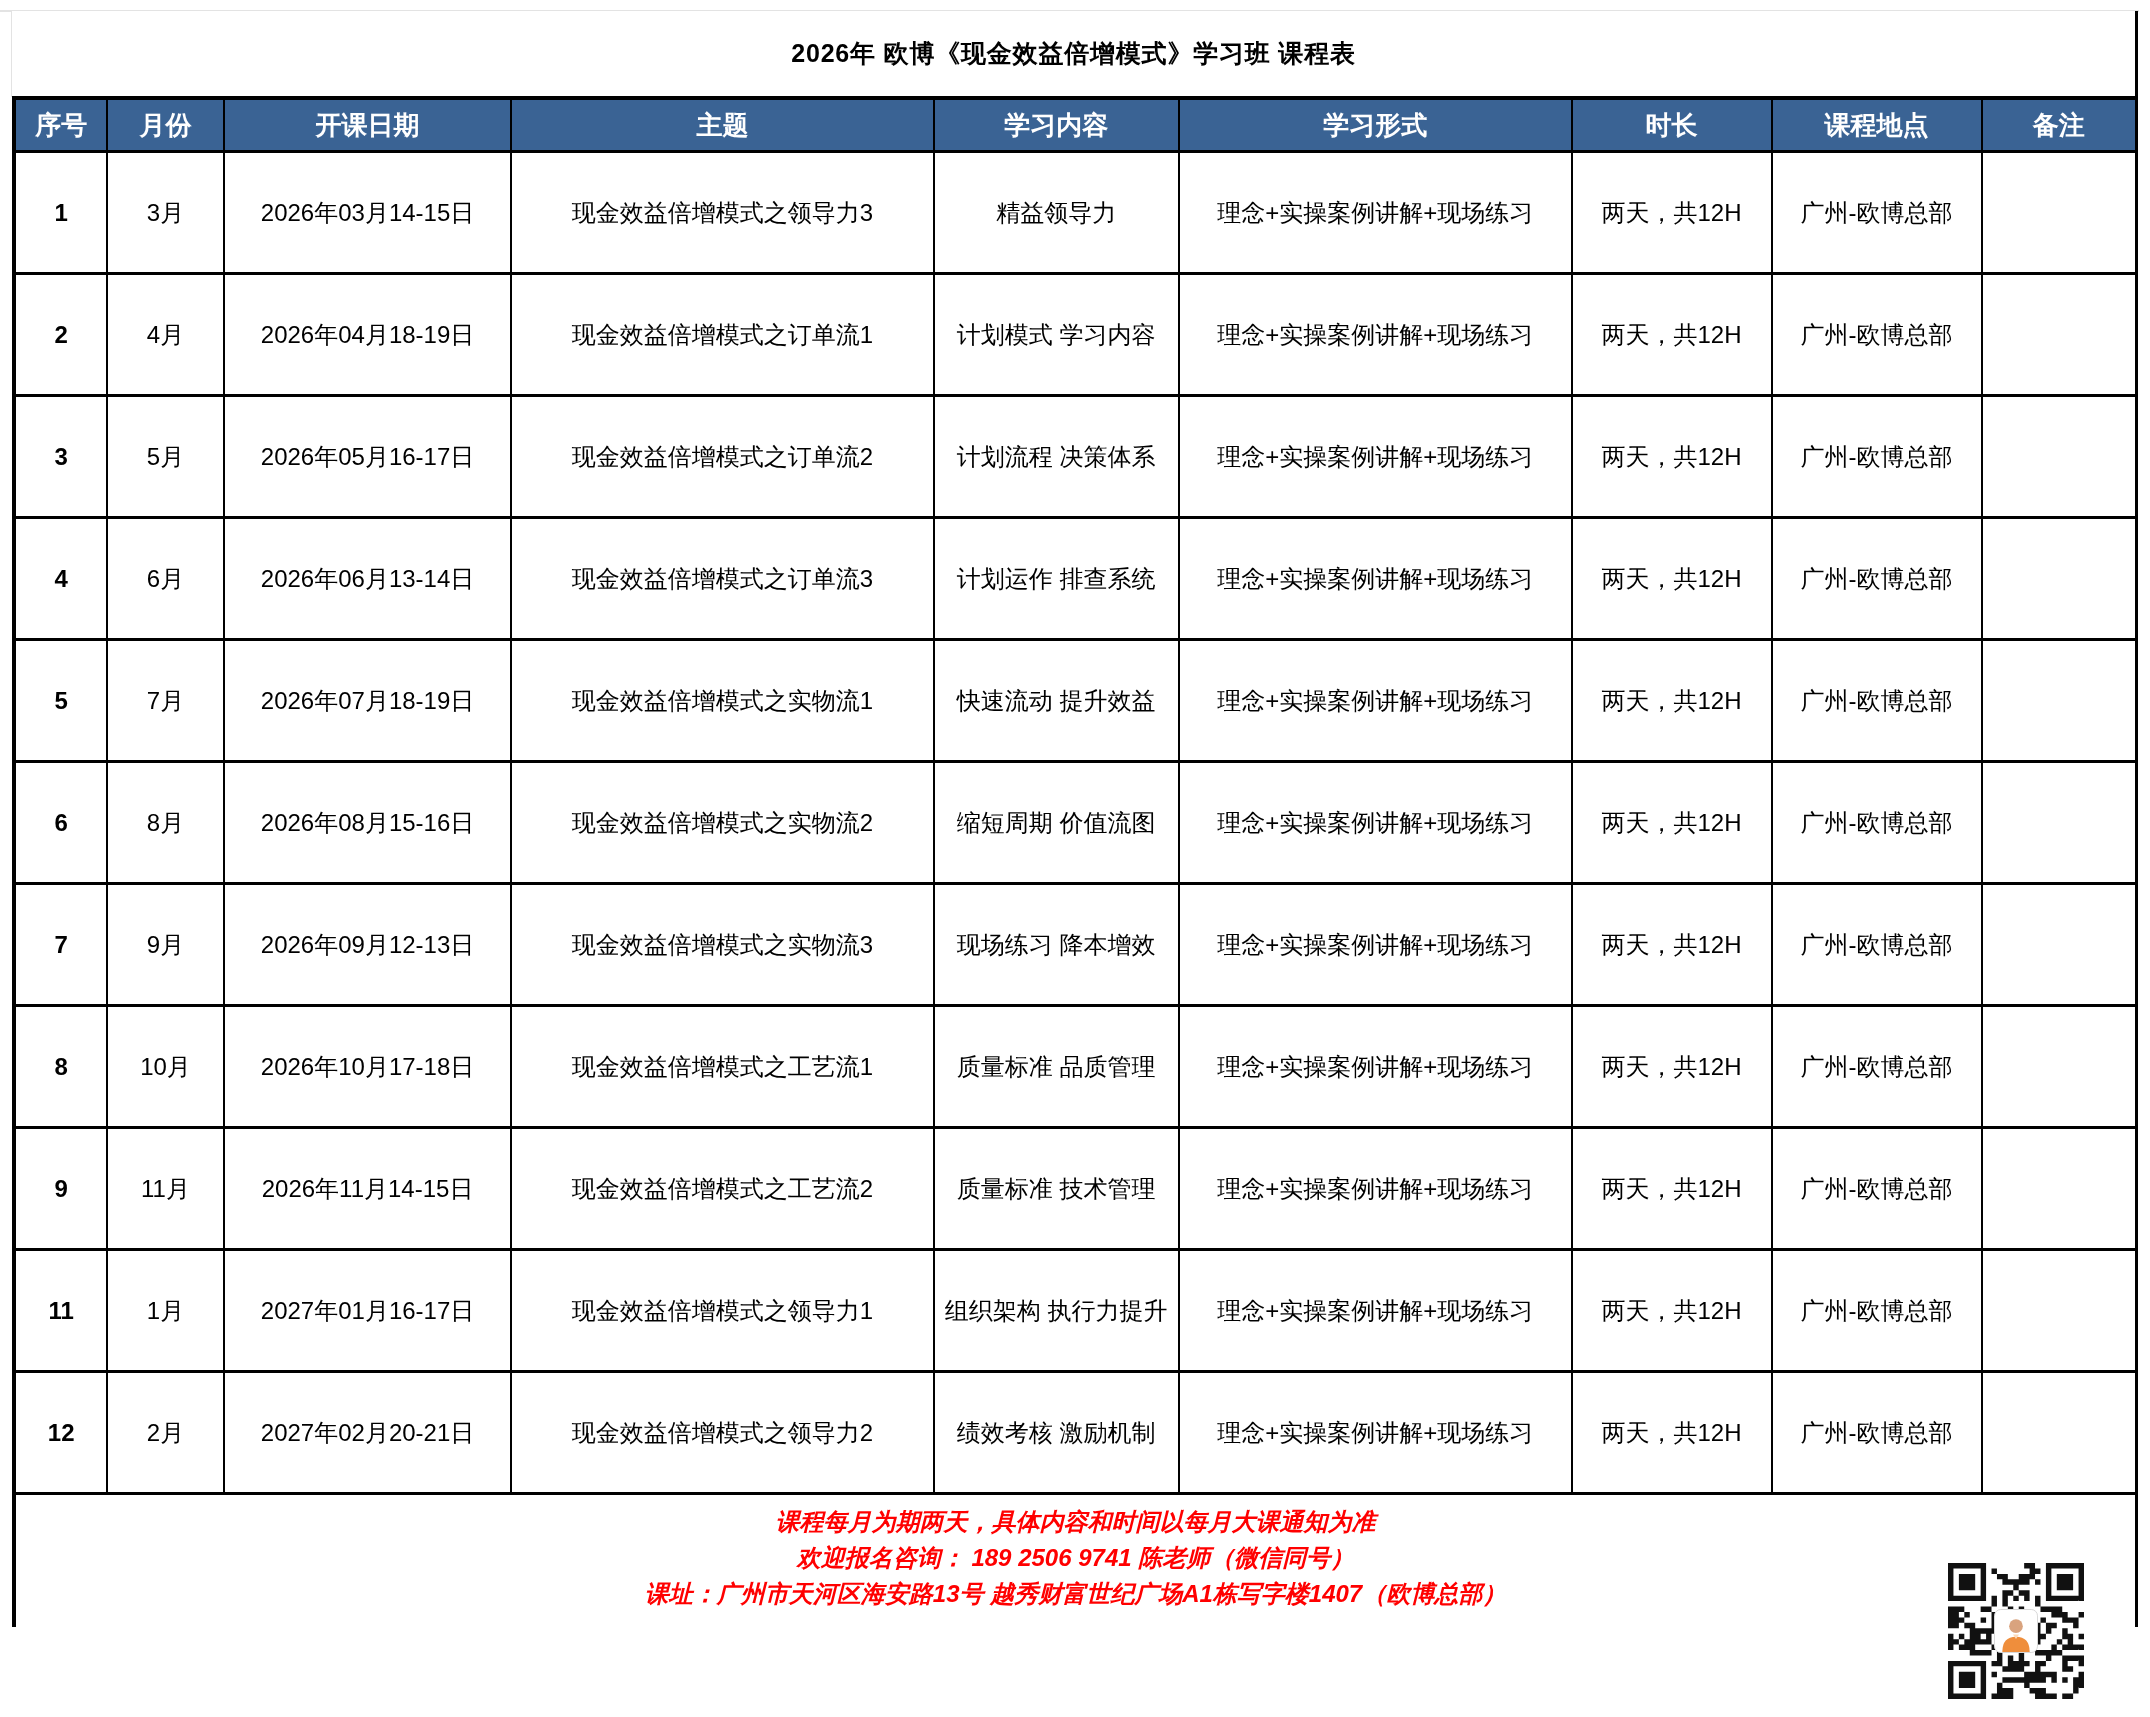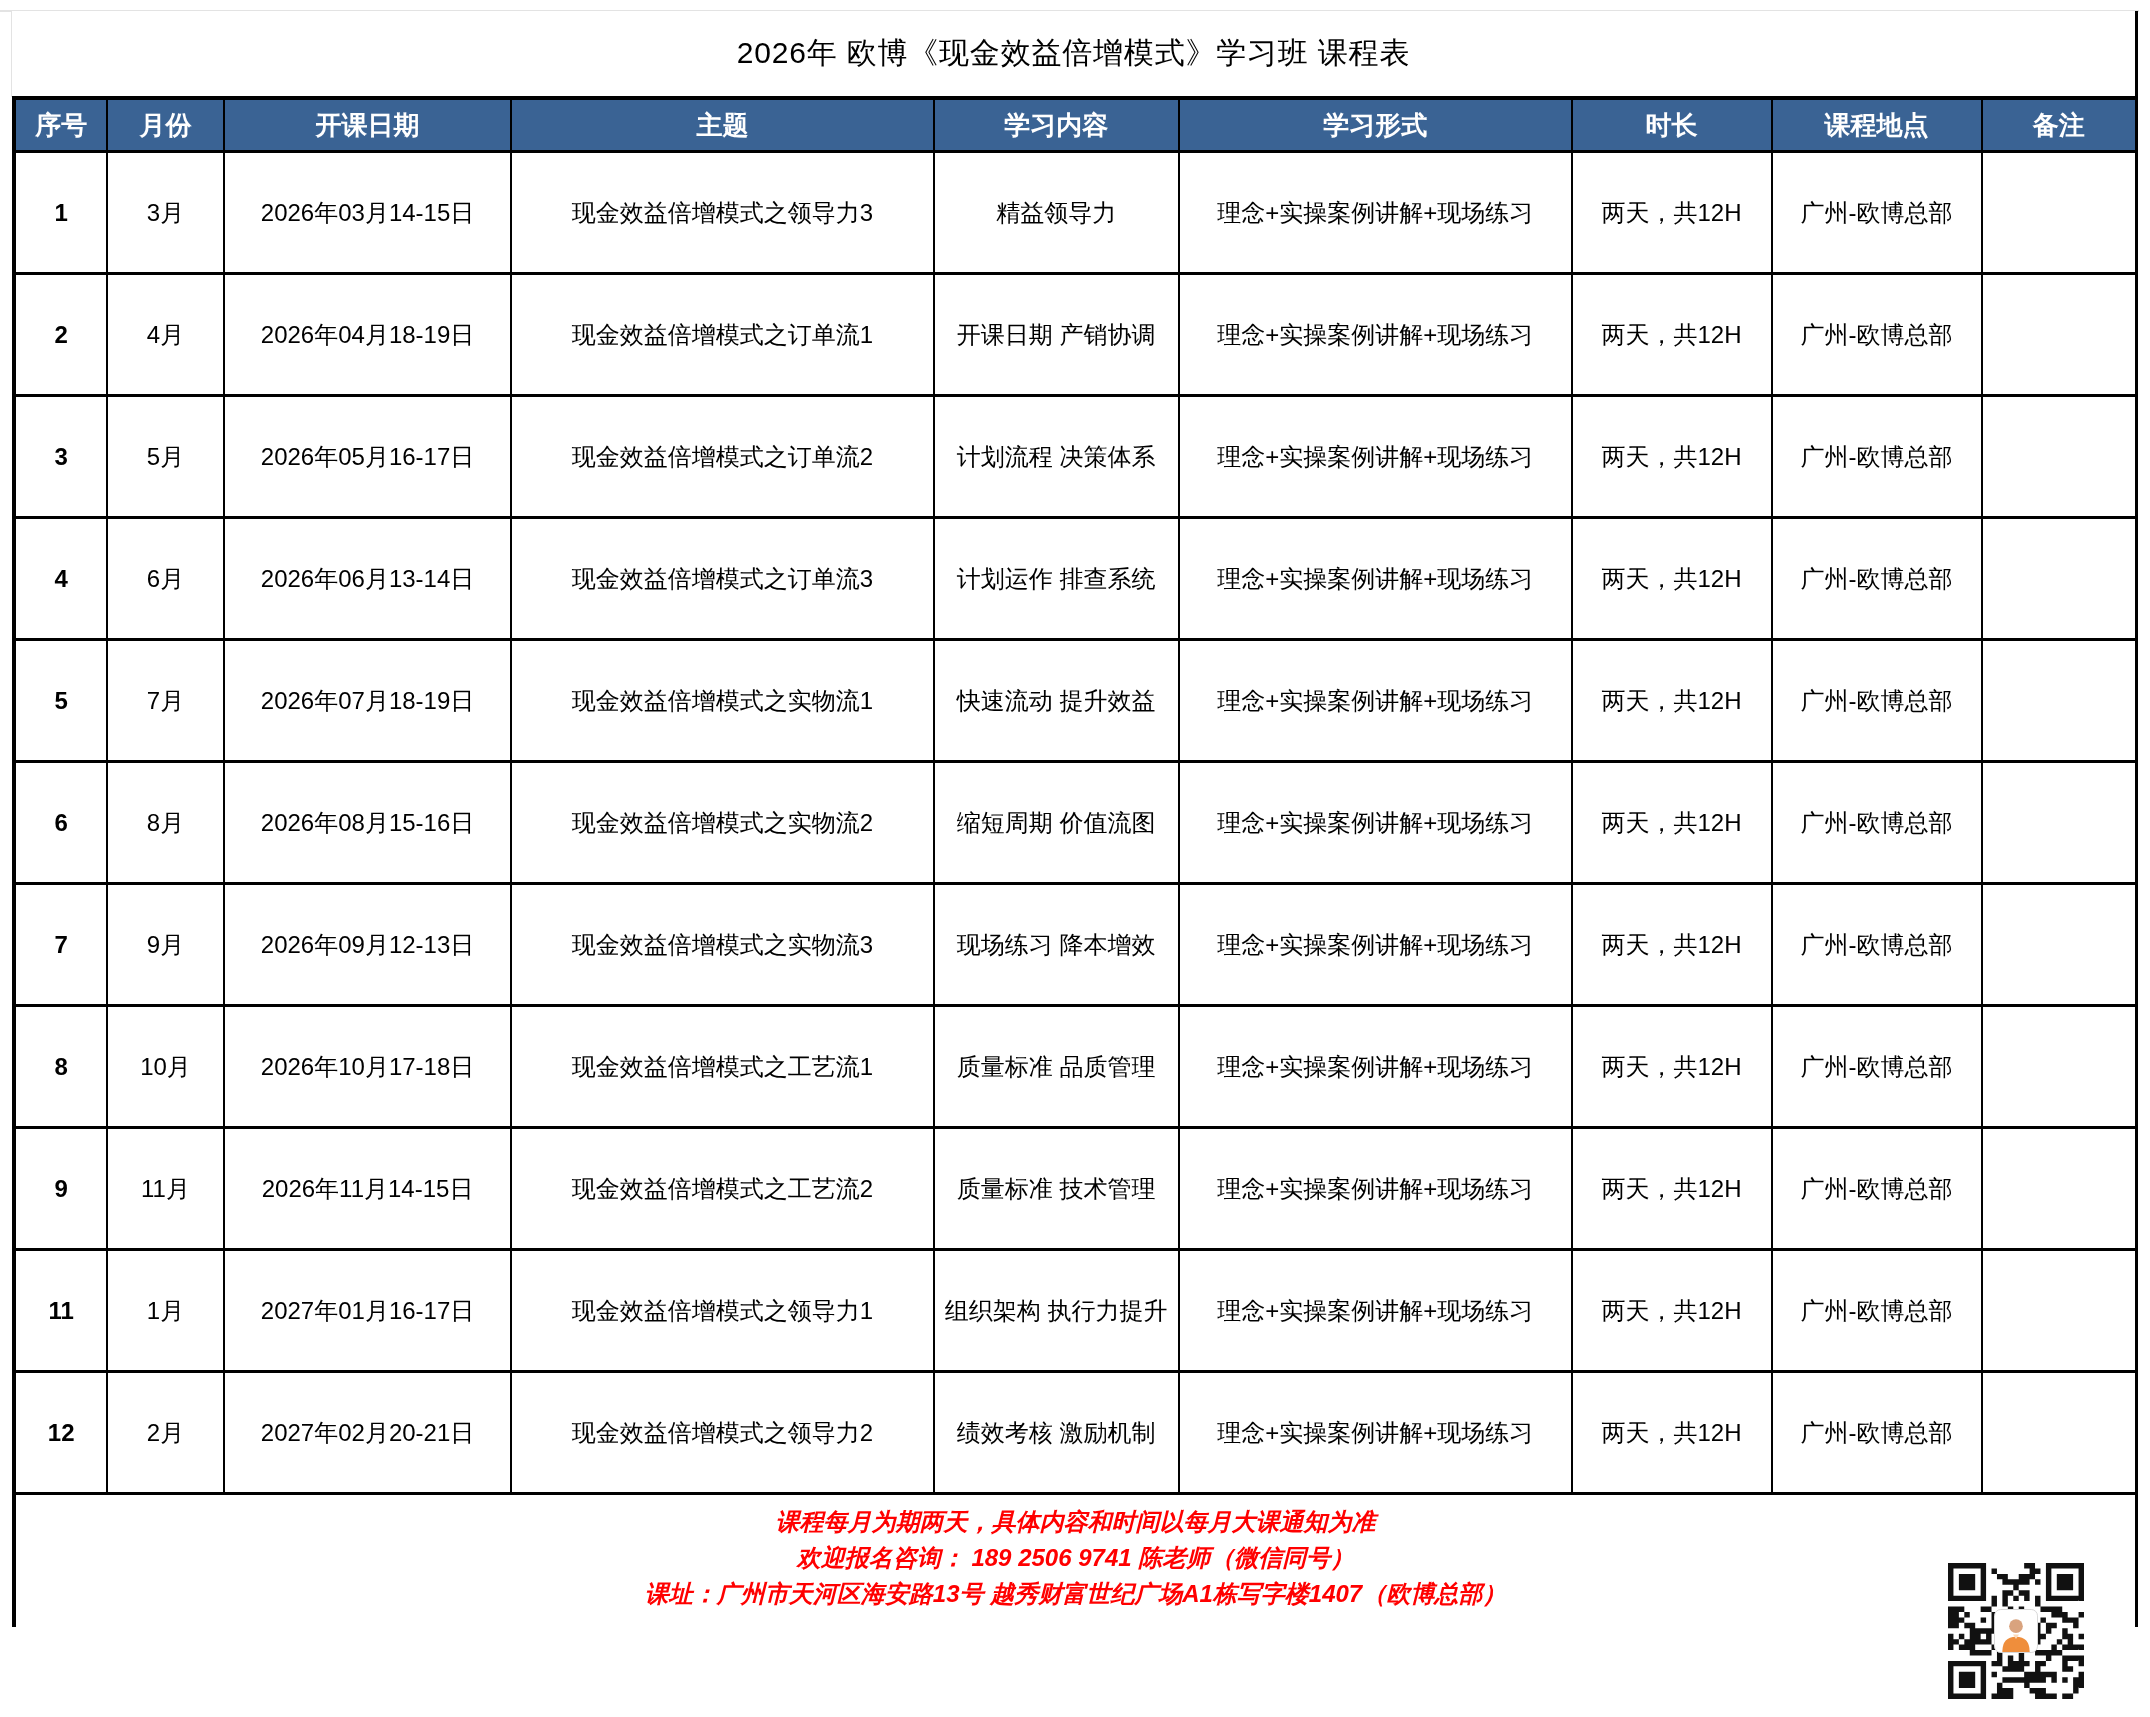--- a/index.html
+++ b/index.html
@@ -21,21 +21,21 @@
     border-right:3.8px solid #000;
     box-sizing:border-box;
     background:#ffffff;
   }
   .title-band{
     height:85px;
     display:flex;align-items:center;justify-content:center;
     background:#ffffff;
   }
   .title-band .title{
-    font-size:30px;font-weight:normal;letter-spacing:0.8px;
+    font-size:25px;font-weight:bold;letter-spacing:0.8px;
   }
   .frame{
     border-top:4.5px solid #000;
     border-left:4.5px solid #000;
     box-sizing:border-box;
   }
   table.course{
     width:100%;
     border-collapse:collapse;
     table-layout:fixed;
@@ -142,21 +142,21 @@
               <td>理念+实操案例讲解+现场练习</td>
               <td>两天，共12H</td>
               <td>广州-欧博总部</td>
               <td></td>
             </tr>
             <tr>
               <td>2</td>
               <td>4月</td>
               <td>2026年04月18-19日</td>
               <td>现金效益倍增模式之订单流1</td>
-              <td>开课日期 产销协调</td>
+              <td>计划模式 学习内容</td>
               <td>理念+实操案例讲解+现场练习</td>
               <td>两天，共12H</td>
               <td>广州-欧博总部</td>
               <td></td>
             </tr>
             <tr>
               <td>3</td>
               <td>5月</td>
               <td>2026年05月16-17日</td>
               <td>现金效益倍增模式之订单流2</td>

